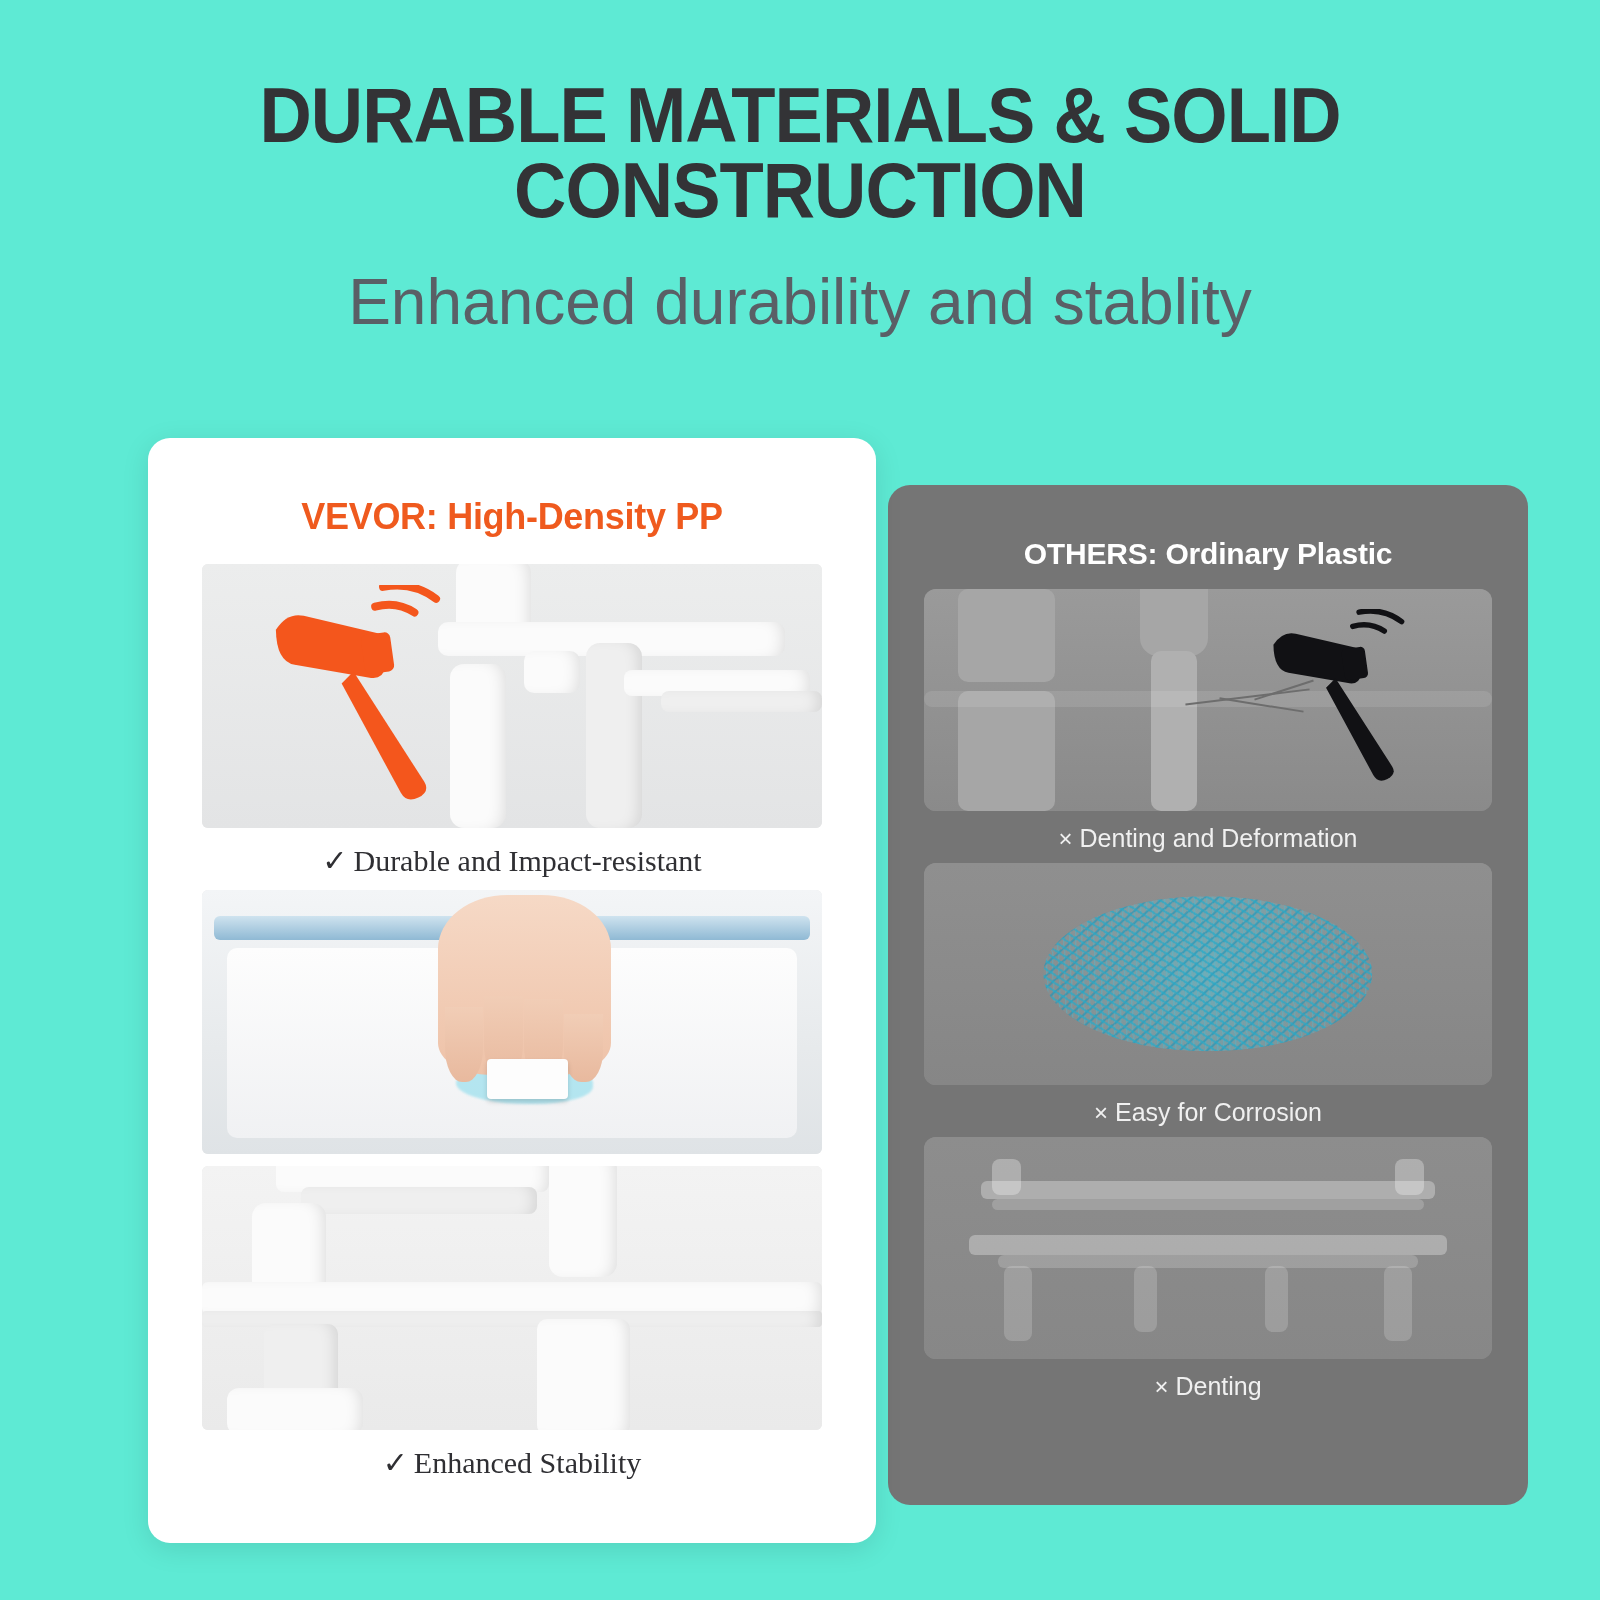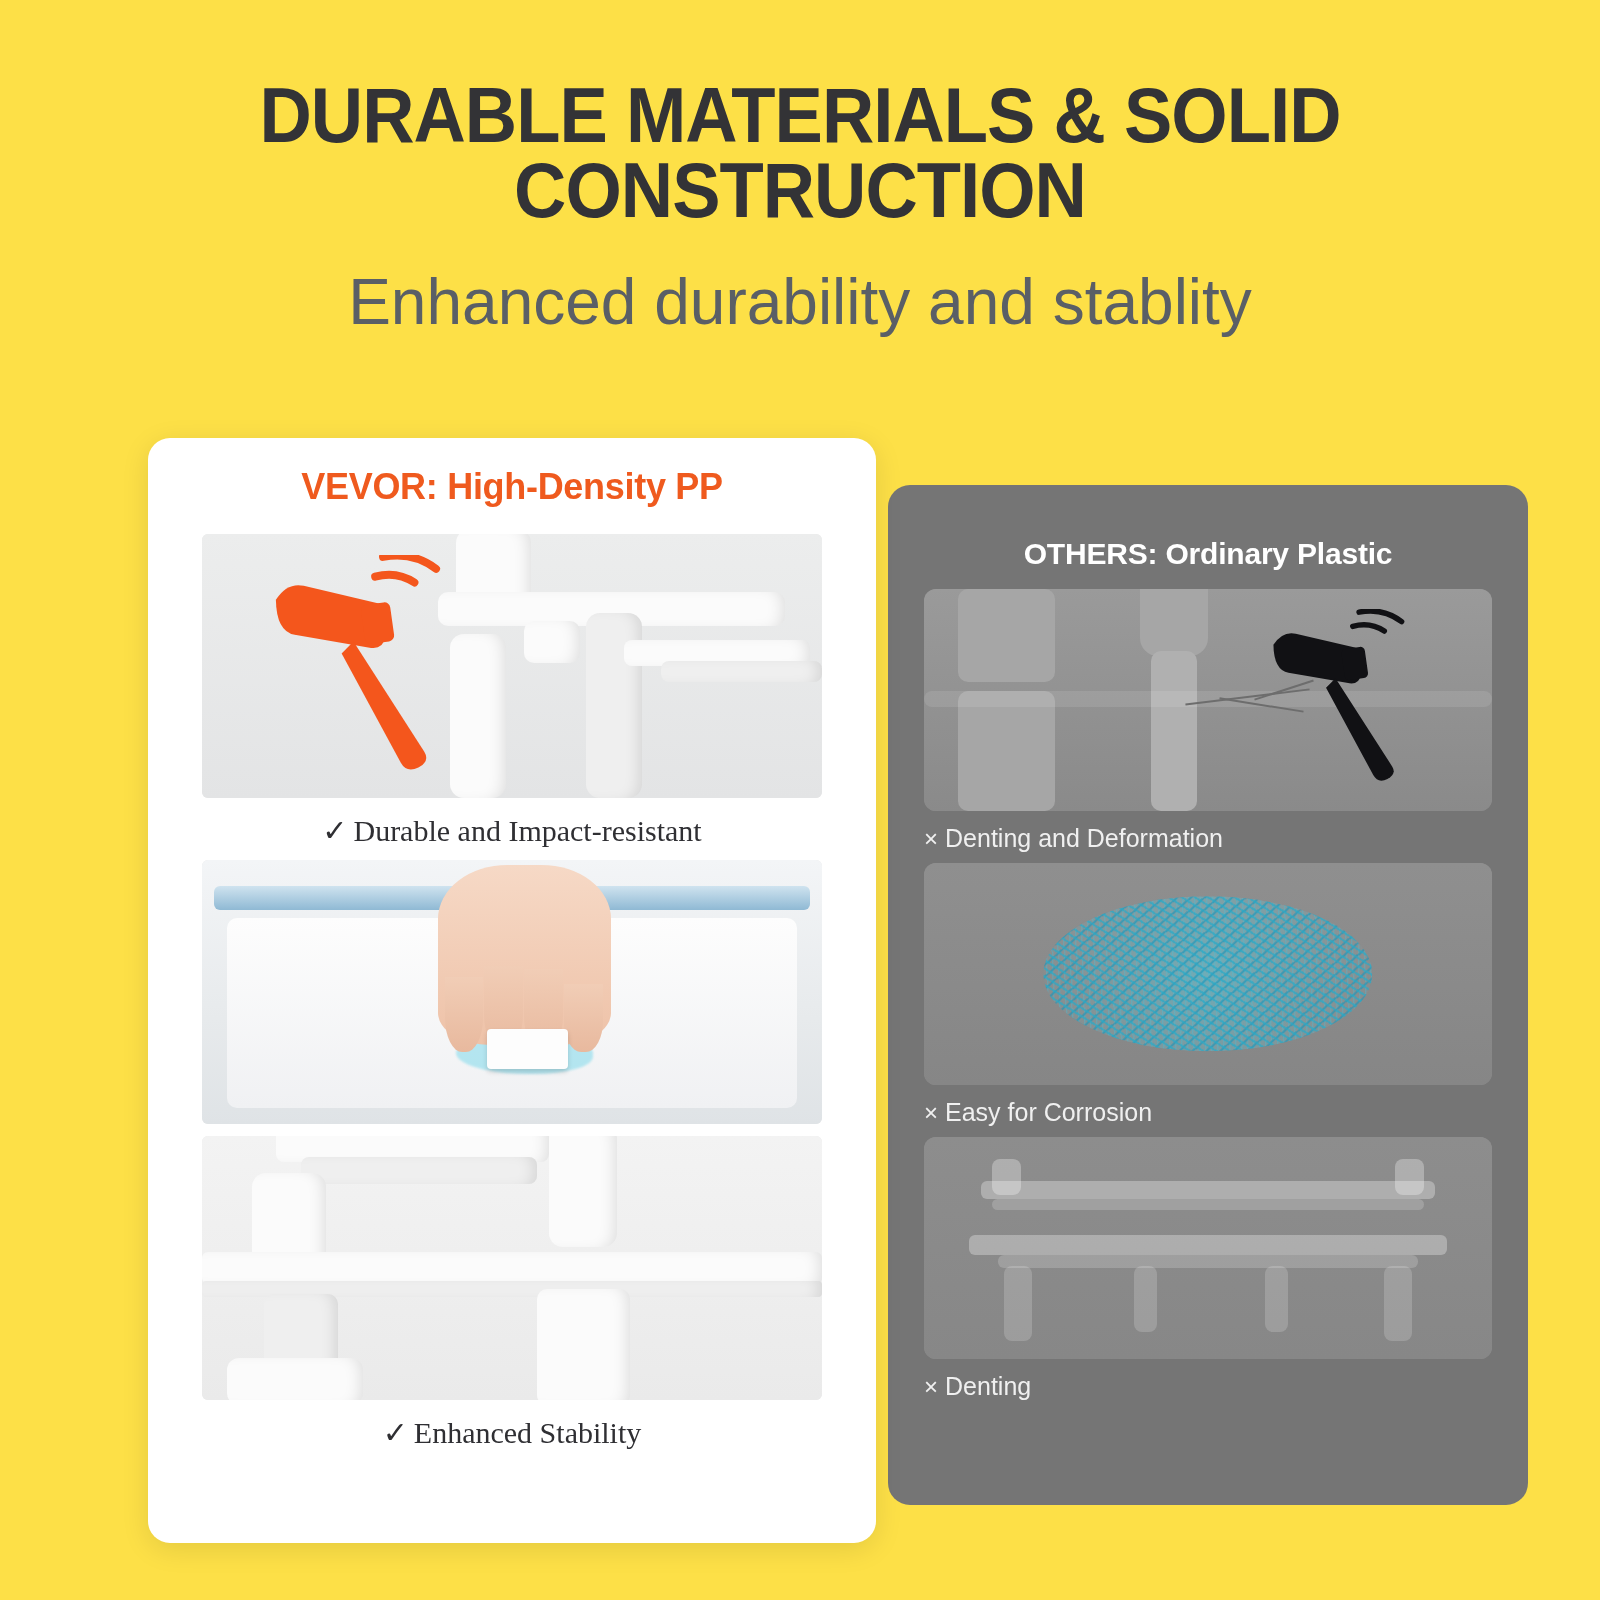--- a/index.html
+++ b/index.html
@@ -2,21 +2,21 @@
 <html><head>
 <meta charset="utf-8">
 <style>
   * { box-sizing: border-box; margin: 0; padding: 0; }
   html, body {
     width: 1600px; height: 1600px;
     background: #f1f1f1;
     font-family: "Liberation Sans", sans-serif;
     overflow: hidden;
   }
-  .page { position: relative; width: 1600px; height: 1600px; background: #fde047; }
+  .page { position: relative; width: 1600px; height: 1600px; background: #5eead4; }
 
   
   .header { padding-top: 78px; text-align: center; }
   .title {
     font-size: 77px;
     line-height: 0.98;
     font-weight: bold;
     color: #333336;
     letter-spacing: -1px;
     font-stretch: condensed;
@@ -54,38 +54,39 @@
   .others-img {
     width: 100%; height: 222px;
     border-radius: 12px;
     background: #8c8c8c;
     position: relative;
     overflow: hidden;
   }
   .others-cap {
     color: #f0f0f0;
     font-size: 25px;
+    text-align: center;
     margin-top: 13px;
   }
   .others-cap .mark { font-size: 24px; margin-right: 7px; }
 
   .vevor-panel {
     position: absolute;
     left: 148px; top: 8px;
     width: 728px; height: 1105px;
     background: #ffffff;
     border-radius: 22px;
     box-shadow: 0 6px 28px rgba(0,0,0,0.10);
   }
   .vevor-title {
     color: #ef5a1e;
     font-size: 36px;
     font-weight: bold;
     text-align: center;
-    padding-top: 28px;
+    padding-top: 58px;
     letter-spacing: -0.3px;
   }
   .vevor-items { padding: 26px 54px 0 54px; }
   .vevor-item { margin-bottom: 12px; }
   .vevor-img {
     width: 100%; height: 264px;
     border-radius: 6px;
     background: #e9e9e9;
     position: relative;
     overflow: hidden;

